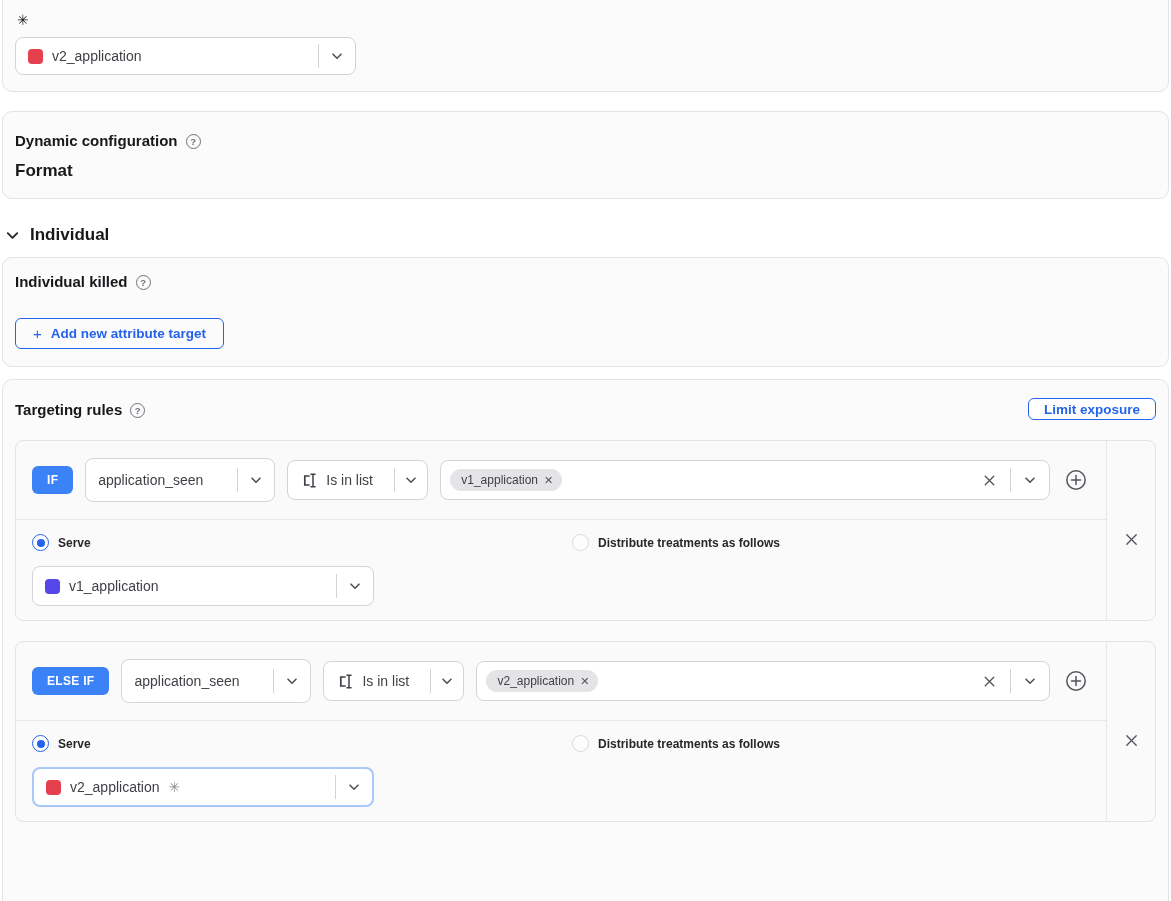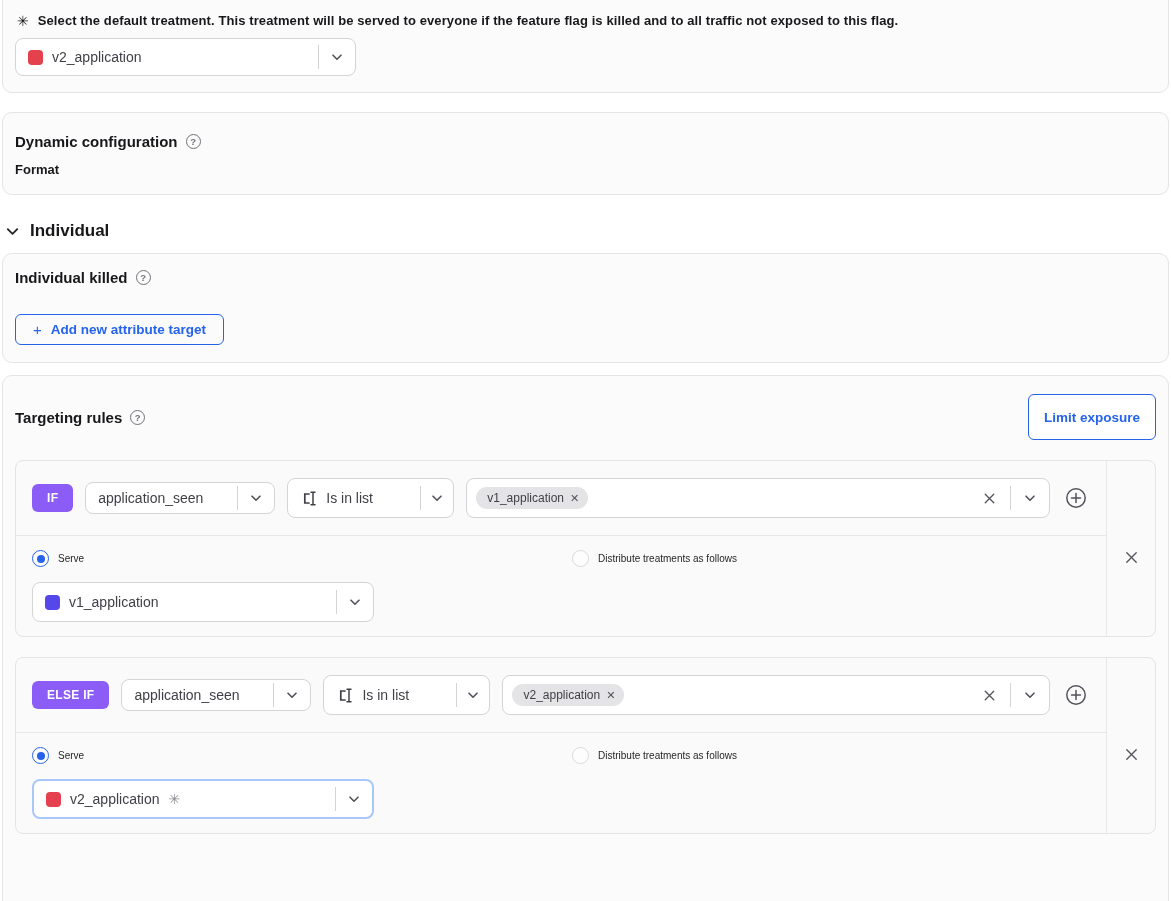--- a/index.html
+++ b/index.html
@@ -27,109 +27,108 @@
     display:flex; align-items:center; padding-left:12px; cursor:pointer;
   }
   .select .sel-text { font-size:14px; color:#3f3f46; }
   .select .placeholder { color:#a1a1aa; }
   .sel-divider { width:1px; height:24px; background:#d4d4d8; margin-left:auto; }
   .chev-box { width:36px; display:flex; align-items:center; justify-content:center; }
   .swatch { width:15px; height:15px; border-radius:4px; margin-right:9px; flex:none; }
 
   .w340 { width:341px; margin-top:10px; }
 
-  .section-title-row { display:flex; align-items:center; gap:8px; }
+  .section-title-row { display:flex; align-items:flex-end; gap:8px; }
   .section-title { font-size:15px; font-weight:700; color:#18181b; }
   .help-icon {
     width:15px; height:15px; border:1.3px solid #71717a; border-radius:50%;
     color:#71717a; font-size:9.5px; font-weight:700; display:flex;
     align-items:center; justify-content:center; cursor:pointer;
   }
-  .field-label { font-size:13px; font-weight:700; color:#18181b; margin-top:12px; }
+  .field-label { font-size:17px; font-weight:700; color:#18181b; margin-top:12px; }
 
   .targeting-heading { display:flex; align-items:center; gap:9px; margin:26px 0 12px 4px; }
   .targeting-heading .title { font-size:17px; font-weight:700; color:#18181b; }
 
   .btn-outline-blue {
     margin-top:28px; height:31px; padding:0 17px; background:#fbfbfc;
     border:1px solid #2563eb; border-radius:6px; color:#2563eb;
     font-size:13.5px; font-weight:700; display:inline-flex; align-items:center; gap:9px;
     cursor:pointer; font-family:inherit;
   }
   .btn-outline-blue .plus { font-size:15px; font-weight:400; }
 
   .rules-header { display:flex; align-items:center; }
   .rules-header .spacer { flex:1; }
   .btn-disabled {
     height:31px; padding:0 16px; background:#ececee; border:none; border-radius:6px;
     color:#a7a7ad; font-size:13.5px; font-weight:600; cursor:default; font-family:inherit;
   }
   .btn-limit {
-    height:46px; padding:0 15px; margin-left:9px; background:#fff;
+    height:22px; padding:0 15px; margin-left:9px; background:#fff;
     border:1px solid #2563eb; border-radius:6px; color:#2563eb;
     font-size:13.5px; font-weight:700; cursor:pointer; font-family:inherit;
   }
 
   .rule-card {
     display:flex; margin-top:20px; background:#fafafa;
     border:1px solid #e4e4e7; border-radius:8px; overflow:hidden;
   }
   .rule-card + .rule-card { margin-top:20px; }
   .rule-main { flex:1; min-width:0; }
   .rule-side { width:49px; border-left:1px solid #e8e8ea; display:flex; justify-content:center; padding-top:18px; }
   .icon-btn { background:none; border:none; cursor:pointer; padding:2px; line-height:0; }
 
   .cond-row {
     display:flex; align-items:center; gap:12px; padding:17px 16px;
     border-bottom:1px solid #e8e8ea;
   }
   .kw-badge {
-    height:28px; padding:0 15px; background:#8b5cf6; border-radius:6px;
+    height:28px; padding:0 15px; background:#3b82f6; border-radius:6px;
     color:#fff; font-size:12px; font-weight:700; letter-spacing:.3px;
     display:flex; align-items:center; flex:none;
   }
-  .sel-attr { width:190px; height:32px; flex:none; }
-  .sel-matcher { width:167px; height:40px; flex:none; }
+  .sel-attr { width:190px; height:44px; flex:none; }
+  .sel-matcher { width:141px; height:40px; flex:none; }
   .sel-matcher .chev-box { width:32px; }
   .matcher-icon { margin-right:7px; display:flex; }
 
   .chip-input {
     flex:1; height:40px; background:#fff; border:1px solid #d4d4d8; border-radius:8px;
     display:flex; align-items:center; padding-left:9px;
   }
   .chip {
     background:#e4e4e7; border-radius:999px; padding:4px 9px 4px 11px;
     font-size:12px; color:#3f3f46; display:inline-flex; align-items:center; gap:6px;
   }
   .chip .chip-x { font-size:11px; color:#52525b; cursor:pointer; line-height:1; }
   .chip-input .clear-box { margin-left:auto; display:flex; align-items:center; }
   .chip-input .in-div { width:1px; height:24px; background:#d4d4d8; margin:0 0 0 10px; }
   .chip-input .chev-box { width:38px; }
 
   .serve-area { padding:14px 16px 14px; }
   .radio-row { display:flex; align-items:center; }
   .radio-item { display:flex; align-items:center; gap:9px; cursor:pointer; }
   .radio-item.first { width:540px; flex:none; }
-  .radio-label { font-size:10px; font-weight:400; color:#27272a; }
+  .radio-label { font-size:12px; font-weight:700; color:#27272a; }
   .radio { width:17px; height:17px; border-radius:50%; flex:none; }
   .radio.on { border:1.5px solid #2563eb; display:flex; align-items:center; justify-content:center; background:#fff; }
   .radio.on::after { content:""; width:8px; height:8px; border-radius:50%; background:#2563eb; }
   .radio.off { border:1.5px solid #d9d9de; background:#fdfdfd; }
 
   .serve-select { width:342px; margin-top:15px; height:40px; }
   .serve-select.focused { border:2px solid #a9c7f9; }
   .serve-select .asterisk-gray { color:#8e8e96; margin-left:9px; font-size:14px; }
 </style>
 </head>
 <body>
 
 <section class="card" id="card-default">
   <div class="note-row">
     <span class="asterisk">✳</span>
-    <span class="note-text">Select the default treatment. This treatment will be served to everyone if the feature flag is killed and to all traffic not exposed to this flag.</span>
   </div>
   <div class="select w340">
     <span class="swatch" style="background-color: rgb(229, 64, 77);"></span>
     <span class="sel-text">v2_application</span>
     <span class="sel-divider"></span>
     <span class="chev-box">
       <svg width="16" height="16" viewBox="0 0 18 18" fill="none">
           <path d="M4.5 7l4.5 4.5L13.5 7" stroke="#52525b" stroke-width="1.8" stroke-linecap="round" stroke-linejoin="round"></path>
         </svg>
     </span>

